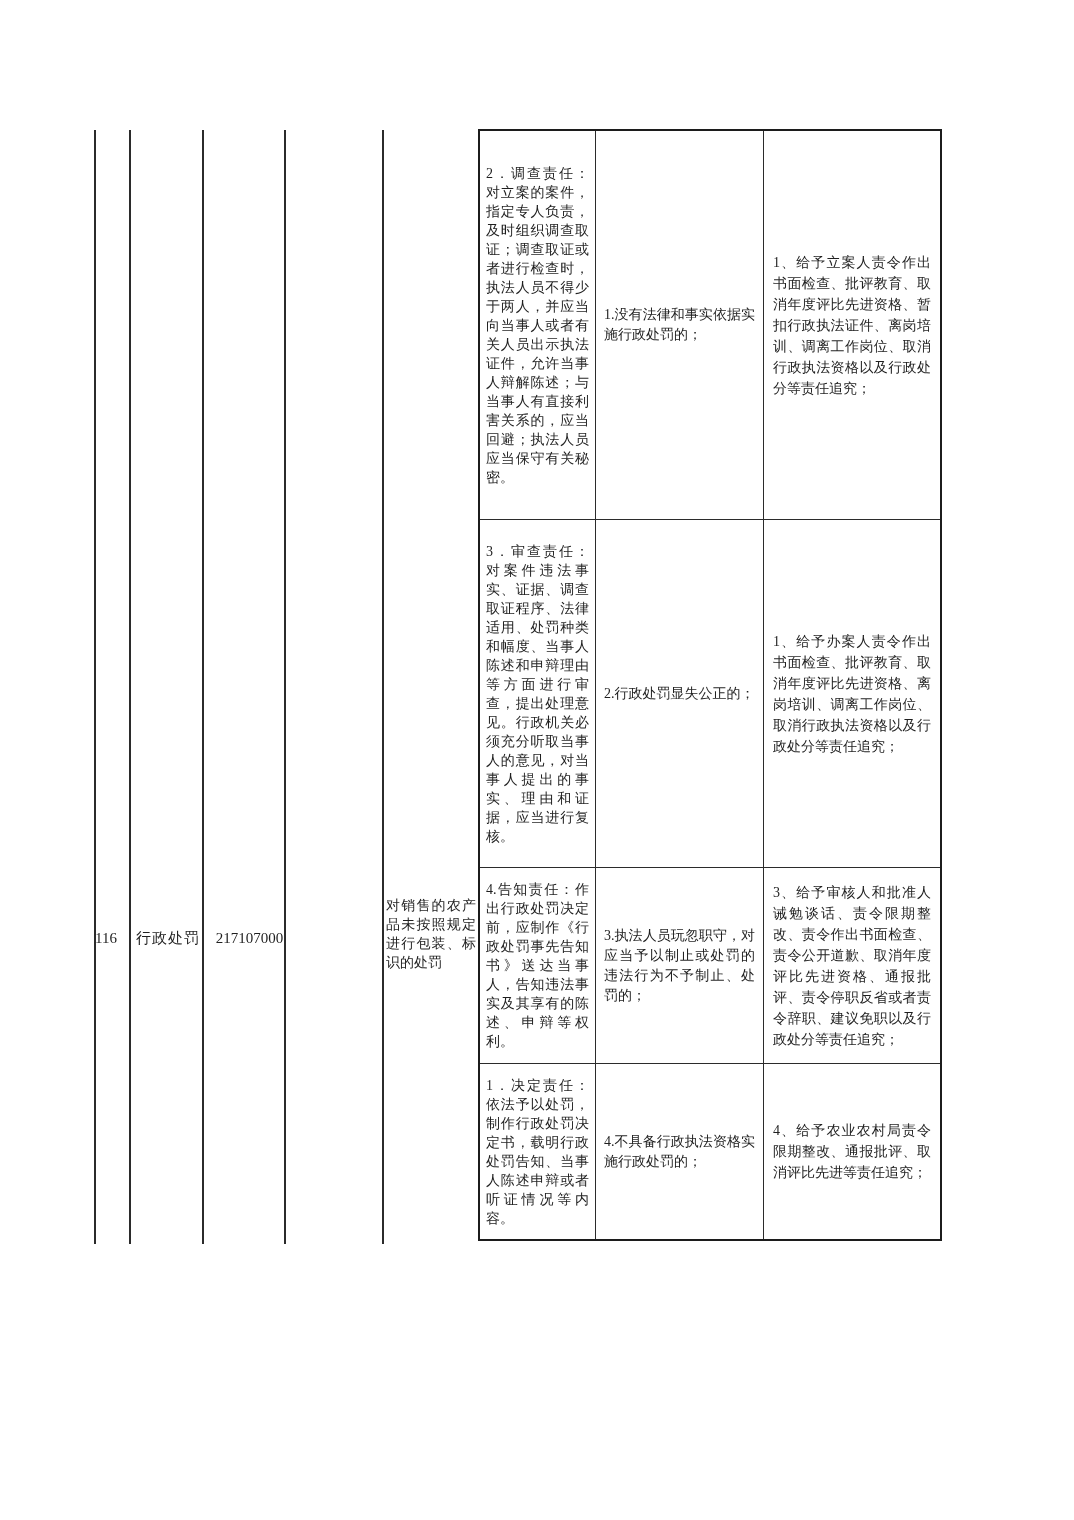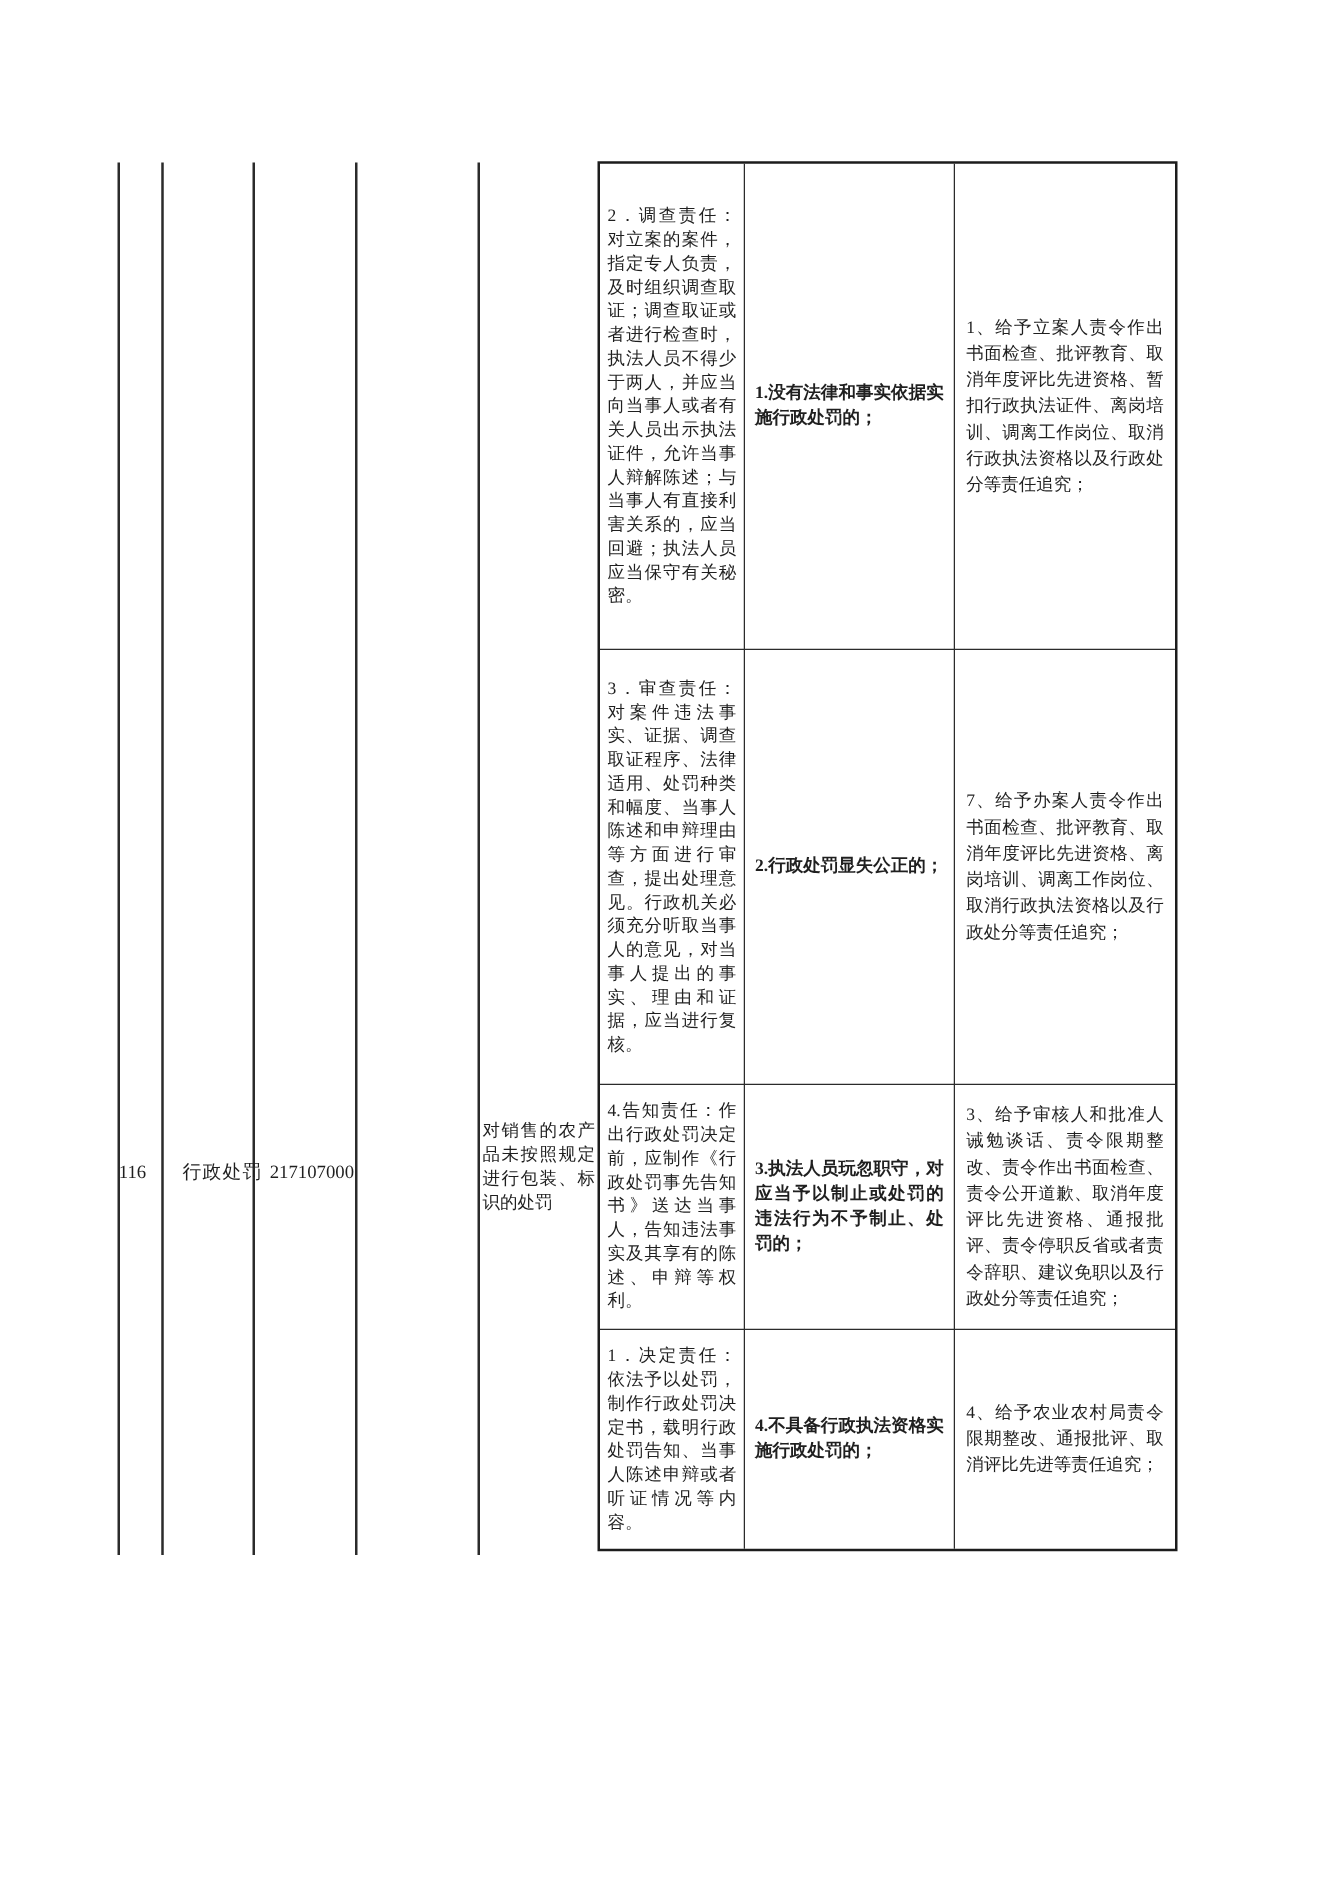--- a/index.html
+++ b/index.html
@@ -30,21 +30,21 @@
   .vl4 { left: 284px; }
   .vl5 { left: 382px; }
 
   
   .ltext {
     position: absolute;
     font-size: 15px;
     line-height: 20px;
   }
   .serial   { left: 95px;  width: 15px; top: 928px; text-align: center; }
-  .category { left: 142px; width: 72px; top: 928px; text-align: center; letter-spacing: 1px; }
+  .category { left: 132px; width: 72px; top: 928px; text-align: center; letter-spacing: 1px; }
   .code     { left: 203px; width: 93px; top: 928px; text-align: center; }
   .matter   {
     left: 386px; width: 90px; top: 896px;
     font-size: 14px; line-height: 19px;
     text-align: justify; text-justify: inter-character;
   }
 
   
   .ptable {
     position: absolute;
@@ -68,21 +68,21 @@
   .br { border-right: 1.5px solid #2b2b2b; }
   .bb { border-bottom: 1.5px solid #2b2b2b; }
   .ci {
     width: 100%;
     text-align: justify;
     text-justify: inter-character;
   }
   .c1 { padding: 4px 6px; }
   .c1 .ci { font-size: 14px; line-height: 19px; }
   .c2 { padding: 4px 8px; }
-  .c2 .ci { font-size: 14px; line-height: 20px; font-weight: bold; }
+  .c2 .ci { font-size: 14px; line-height: 20px; }
   .c3 { padding: 4px 9px; }
   .c3 .ci { font-size: 14px; line-height: 21px; }
 </style>
 </head>
 <body>
 
 <div class="page">
 
   <div class="vline vl1"></div>
   <div class="vline vl2"></div>
@@ -107,21 +107,21 @@
       <div class="ci">1、给予立案人责令作出书面检查、批评教育、取消年度评比先进资格、暂扣行政执法证件、离岗培训、调离工作岗位、取消行政执法资格以及行政处分等责任追究；</div>
     </div>
 
     <div class="cell c1 br bb">
       <div class="ci">3．审查责任：对案件违法事实、证据、调查取证程序、法律适用、处罚种类和幅度、当事人陈述和申辩理由等方面进行审查，提出处理意见。行政机关必须充分听取当事人的意见，对当事人提出的事实、理由和证据，应当进行复核。</div>
     </div>
     <div class="cell c2 br bb">
       <div class="ci">2.行政处罚显失公正的；</div>
     </div>
     <div class="cell c3 bb">
-      <div class="ci">7、给予办案人责令作出书面检查、批评教育、取消年度评比先进资格、离岗培训、调离工作岗位、取消行政执法资格以及行政处分等责任追究；</div>
+      <div class="ci">1、给予办案人责令作出书面检查、批评教育、取消年度评比先进资格、离岗培训、调离工作岗位、取消行政执法资格以及行政处分等责任追究；</div>
     </div>
 
     <div class="cell c1 br bb">
       <div class="ci">4.告知责任：作出行政处罚决定前，应制作《行政处罚事先告知书》送达当事人，告知违法事实及其享有的陈述、申辩等权利。</div>
     </div>
     <div class="cell c2 br bb">
       <div class="ci">3.执法人员玩忽职守，对应当予以制止或处罚的违法行为不予制止、处罚的；</div>
     </div>
     <div class="cell c3 bb">
       <div class="ci">3、给予审核人和批准人诫勉谈话、责令限期整改、责令作出书面检查、责令公开道歉、取消年度评比先进资格、通报批评、责令停职反省或者责令辞职、建议免职以及行政处分等责任追究；</div>

